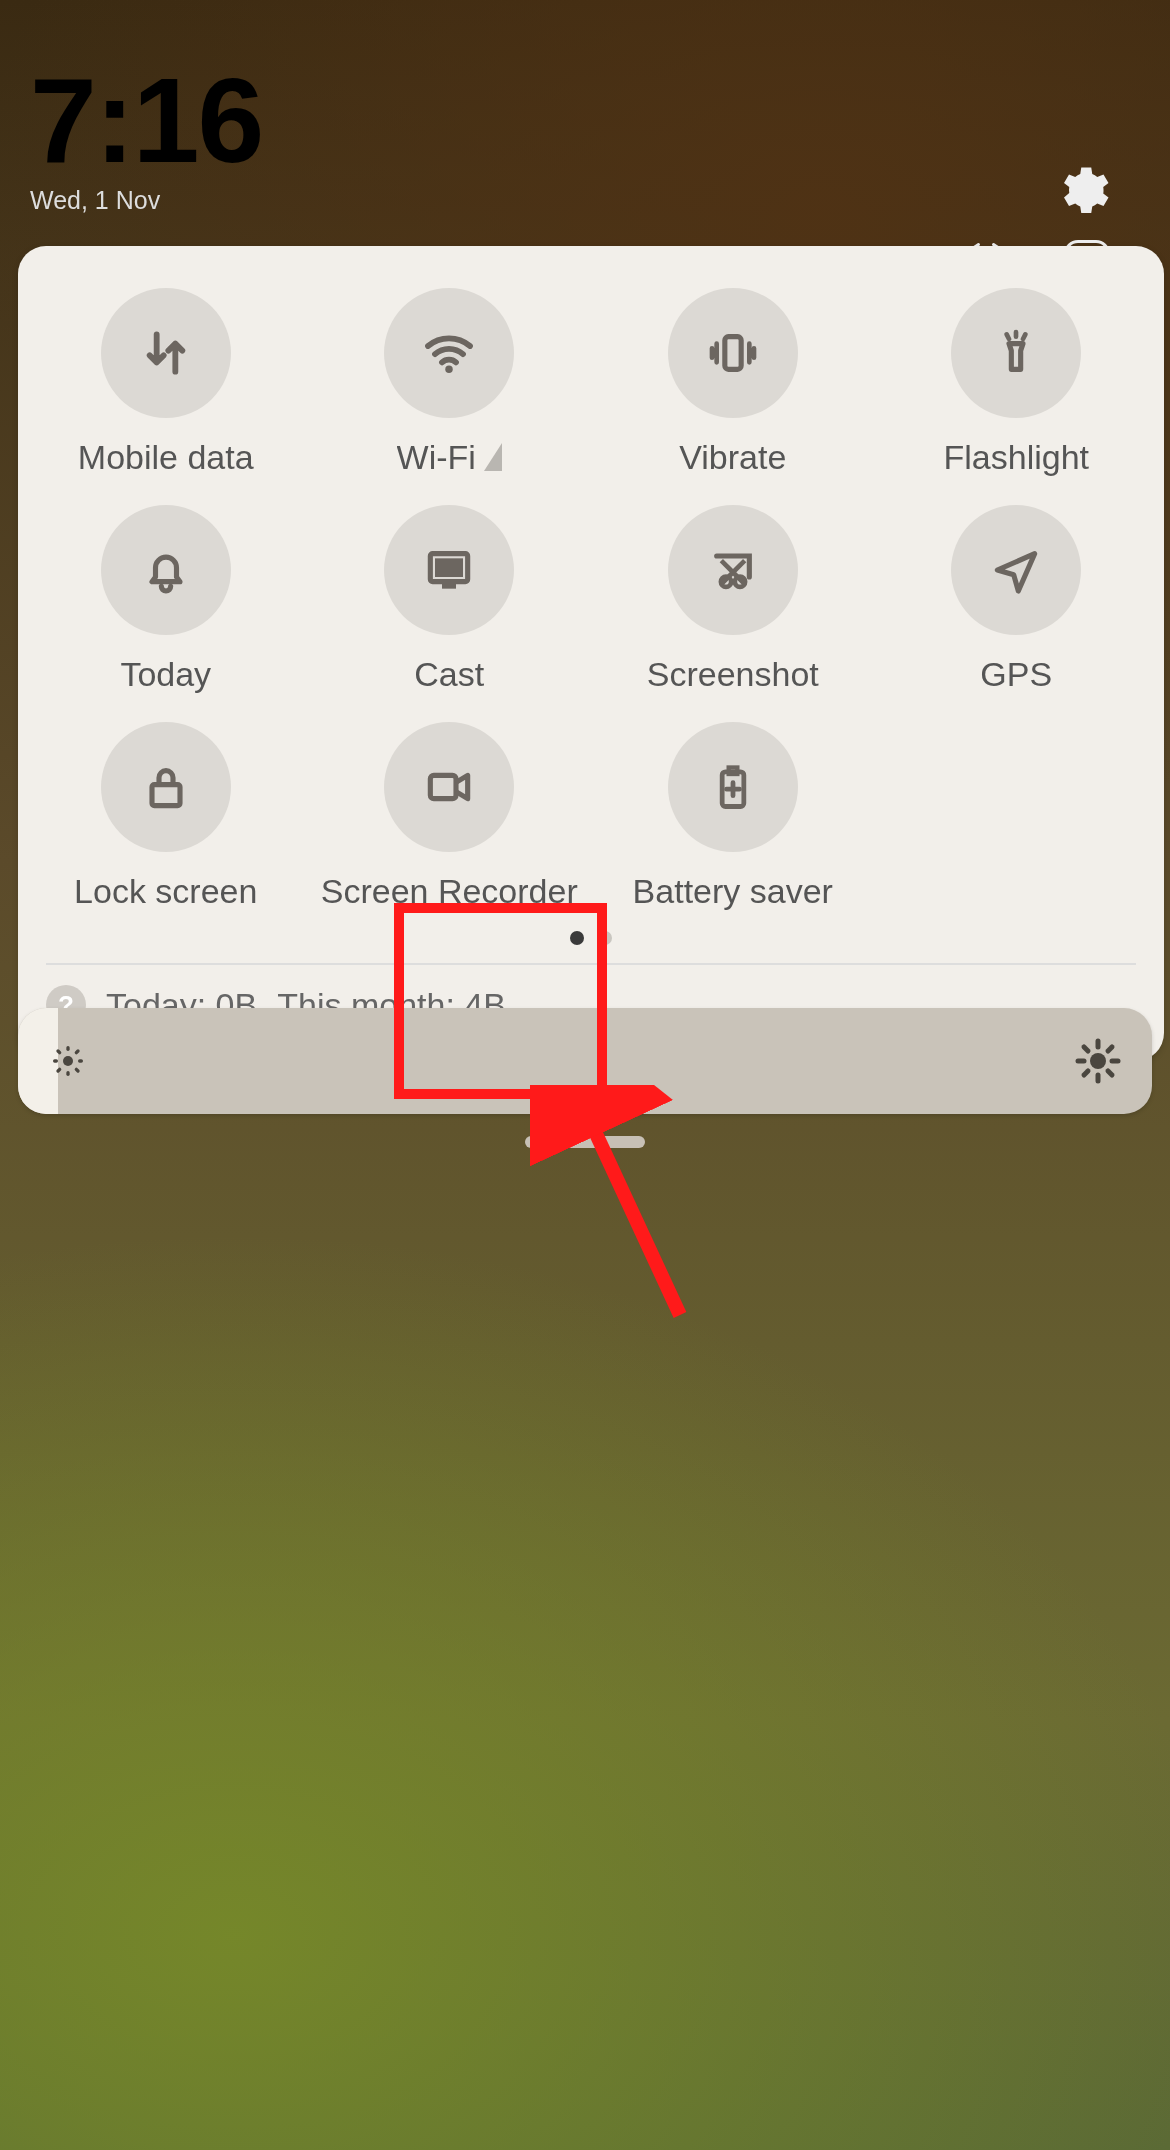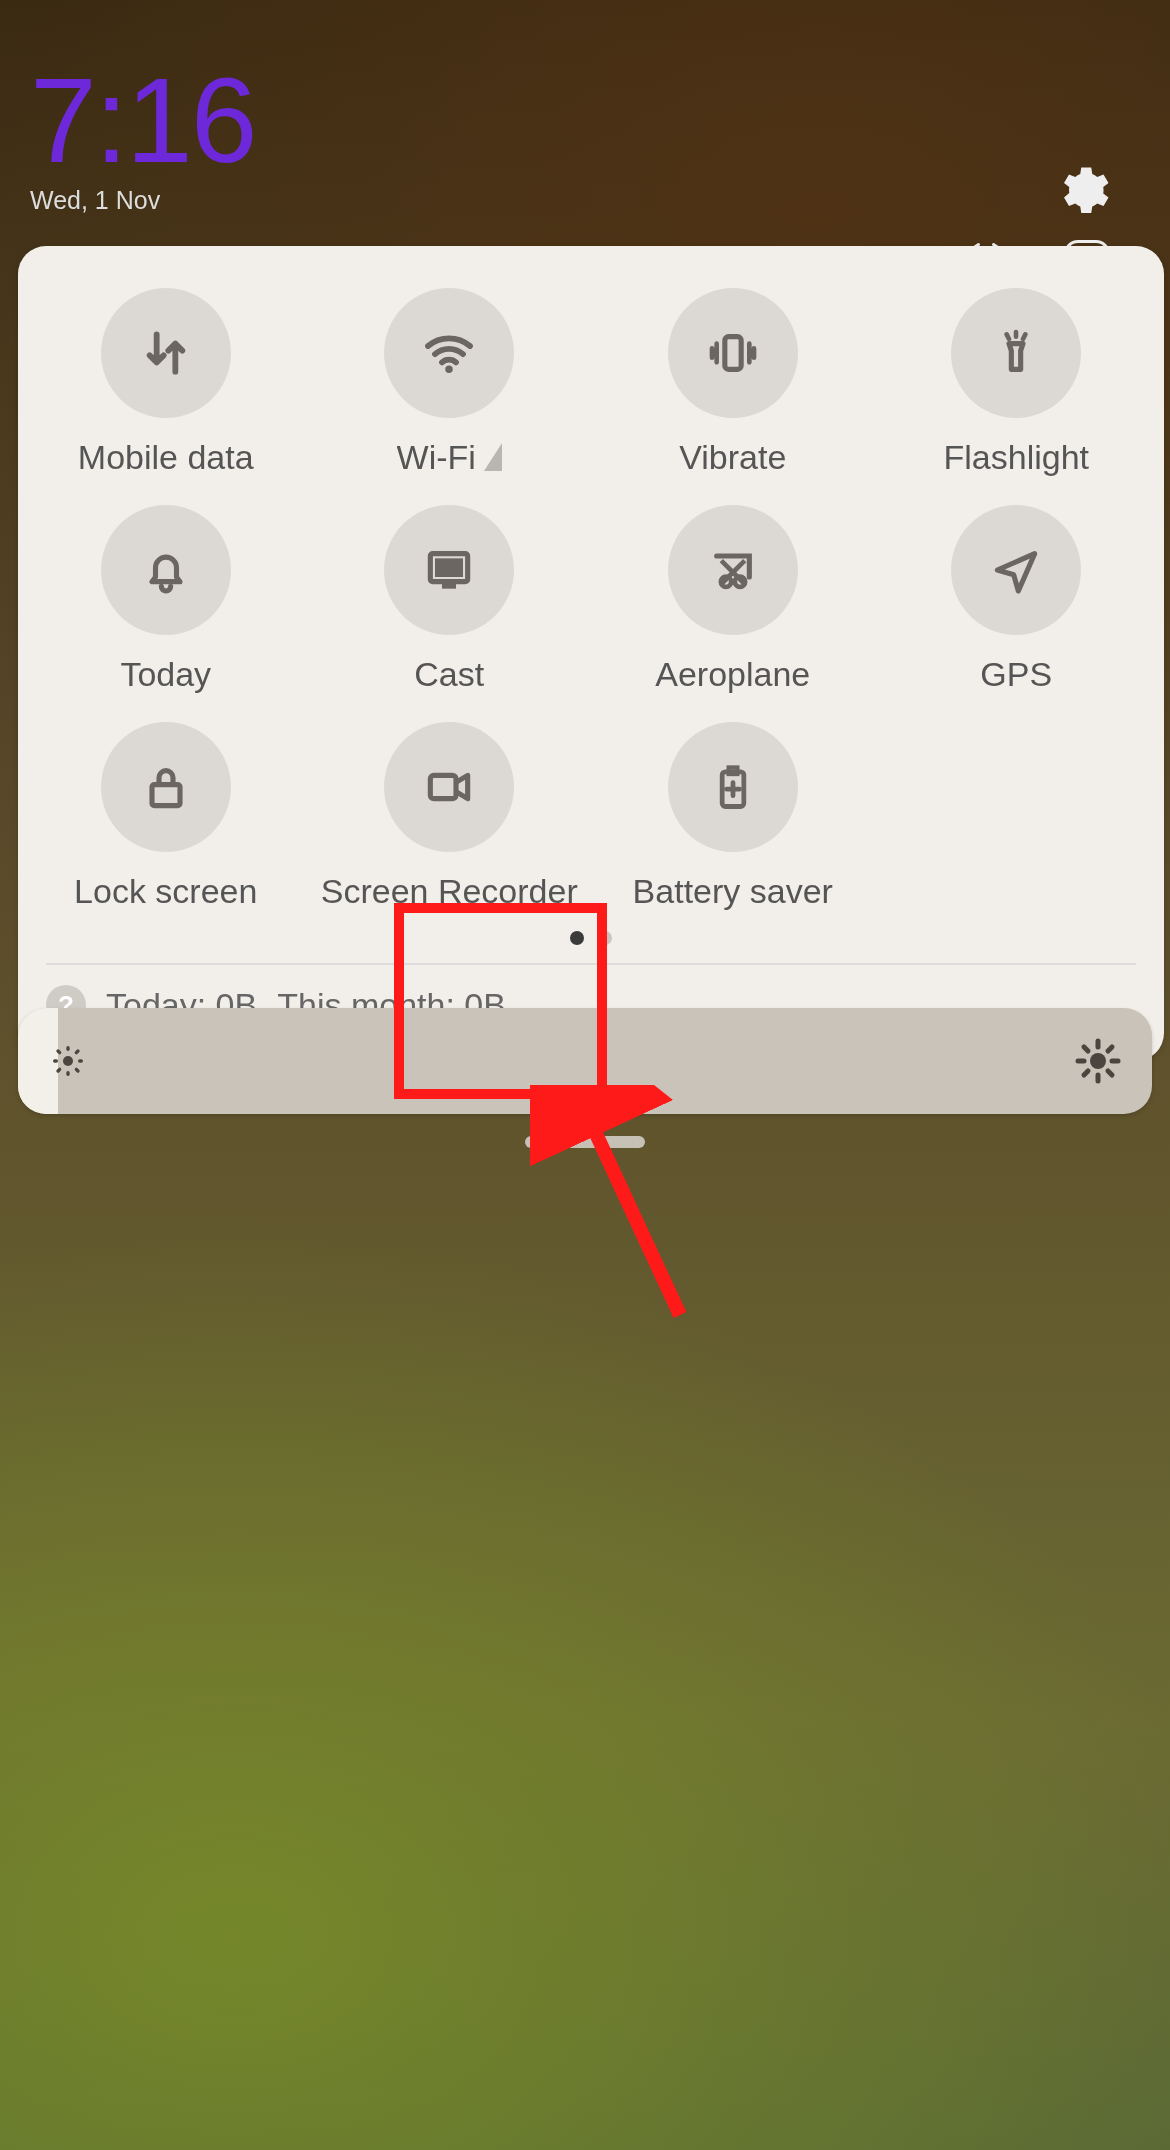--- a/index.html
+++ b/index.html
@@ -8,21 +8,21 @@
     position: absolute; inset: 0;
     background:
       radial-gradient(1200px 900px at 70% 10%, rgba(80,50,20,0.9), transparent 70%),
       radial-gradient(1400px 1000px at 20% 90%, rgba(120,140,40,0.85), transparent 70%),
       linear-gradient(180deg, #3a2a12 0%, #5b4a2a 40%, #6b6a33 80%, #5b6a35 100%);
   }
   .status {
     position: absolute; top: 60px; left: 30px; right: 30px;
     color: #eee;
   }
-  .time { font-size: 120px; font-weight: 400; line-height: 1; letter-spacing: -2px; color:#6d28d9;}
+  .time { font-size: 120px; font-weight: 700; line-height: 1; letter-spacing: -2px; color:#000000;}
   .date { font-size: 25px; margin-top: 6px; color:#ddd;}
   .gear { position: absolute; right: 30px; top: 100px; width: 60px; height: 60px; }
   .status-right { position: absolute; right: 30px; top: 180px; display:flex; gap:12px; align-items:center;}
   .status-right svg, .status-right .batt { color:#eee; }
   .batt { border:3px solid #eee; border-radius: 14px; padding:2px 8px; font-size:22px; font-weight:700; position:relative;}
   .panel {
     position: absolute; left: 18px; right: 6px; top: 246px;
     background: #f2efea; border-radius: 28px; padding: 26px 6px 14px;
     box-shadow: 0 2px 6px rgba(0,0,0,0.15);
   }
@@ -144,21 +144,21 @@
     </div>
     <div class="tile">
       <div class="circle">
           <svg viewBox="0 0 24 24" width="56" height="56">
             <path d="M5 6h14v9" class="muted-stroke" stroke-width="2.2" fill="none" stroke-linecap="round"></path>
             <circle cx="9" cy="17" r="2.2" class="muted-stroke" stroke-width="2" fill="none"></circle>
             <circle cx="15" cy="17" r="2.2" class="muted-stroke" stroke-width="2" fill="none"></circle>
             <path d="M7 8l10 10M17 8L7 18" class="muted-stroke" stroke-width="2"></path>
           </svg>
         </div>
-      <div class="tile-label">Aeroplane</div>
+      <div class="tile-label">Screenshot</div>
     </div>
 
     <div class="tile">
       <div class="circle">
           <svg viewBox="0 0 24 24" width="56" height="56">
             <path d="M4 12l16-7-7 16-2-7-7-2z" class="muted-stroke" stroke-width="2.2" fill="none" stroke-linejoin="round"></path>
           </svg>
         </div>
       <div class="tile-label">GPS</div>
     </div>
@@ -193,21 +193,21 @@
   </div>
 
   <div class="pager">
     <div class="dot active"></div>
     <div class="dot"></div>
   </div>
   <div class="divider"></div>
   <div class="usage">
     <div class="q">?</div>
     <span>Today: 0B</span>
-    <span>This month: 0B</span>
+    <span>This month: 4B</span>
   </div>
 </div>
 
 <div class="brightness">
   <div class="bright-fill"></div>
   <svg viewBox="0 0 24 24" width="40" height="40">
       <circle cx="12" cy="12" r="3" fill="#4a463f"></circle>
       <g stroke="#4a463f" stroke-width="2" stroke-linecap="round">
         <line x1="12" y1="4" x2="12" y2="5"></line>
         <line x1="12" y1="19" x2="12" y2="20"></line>

